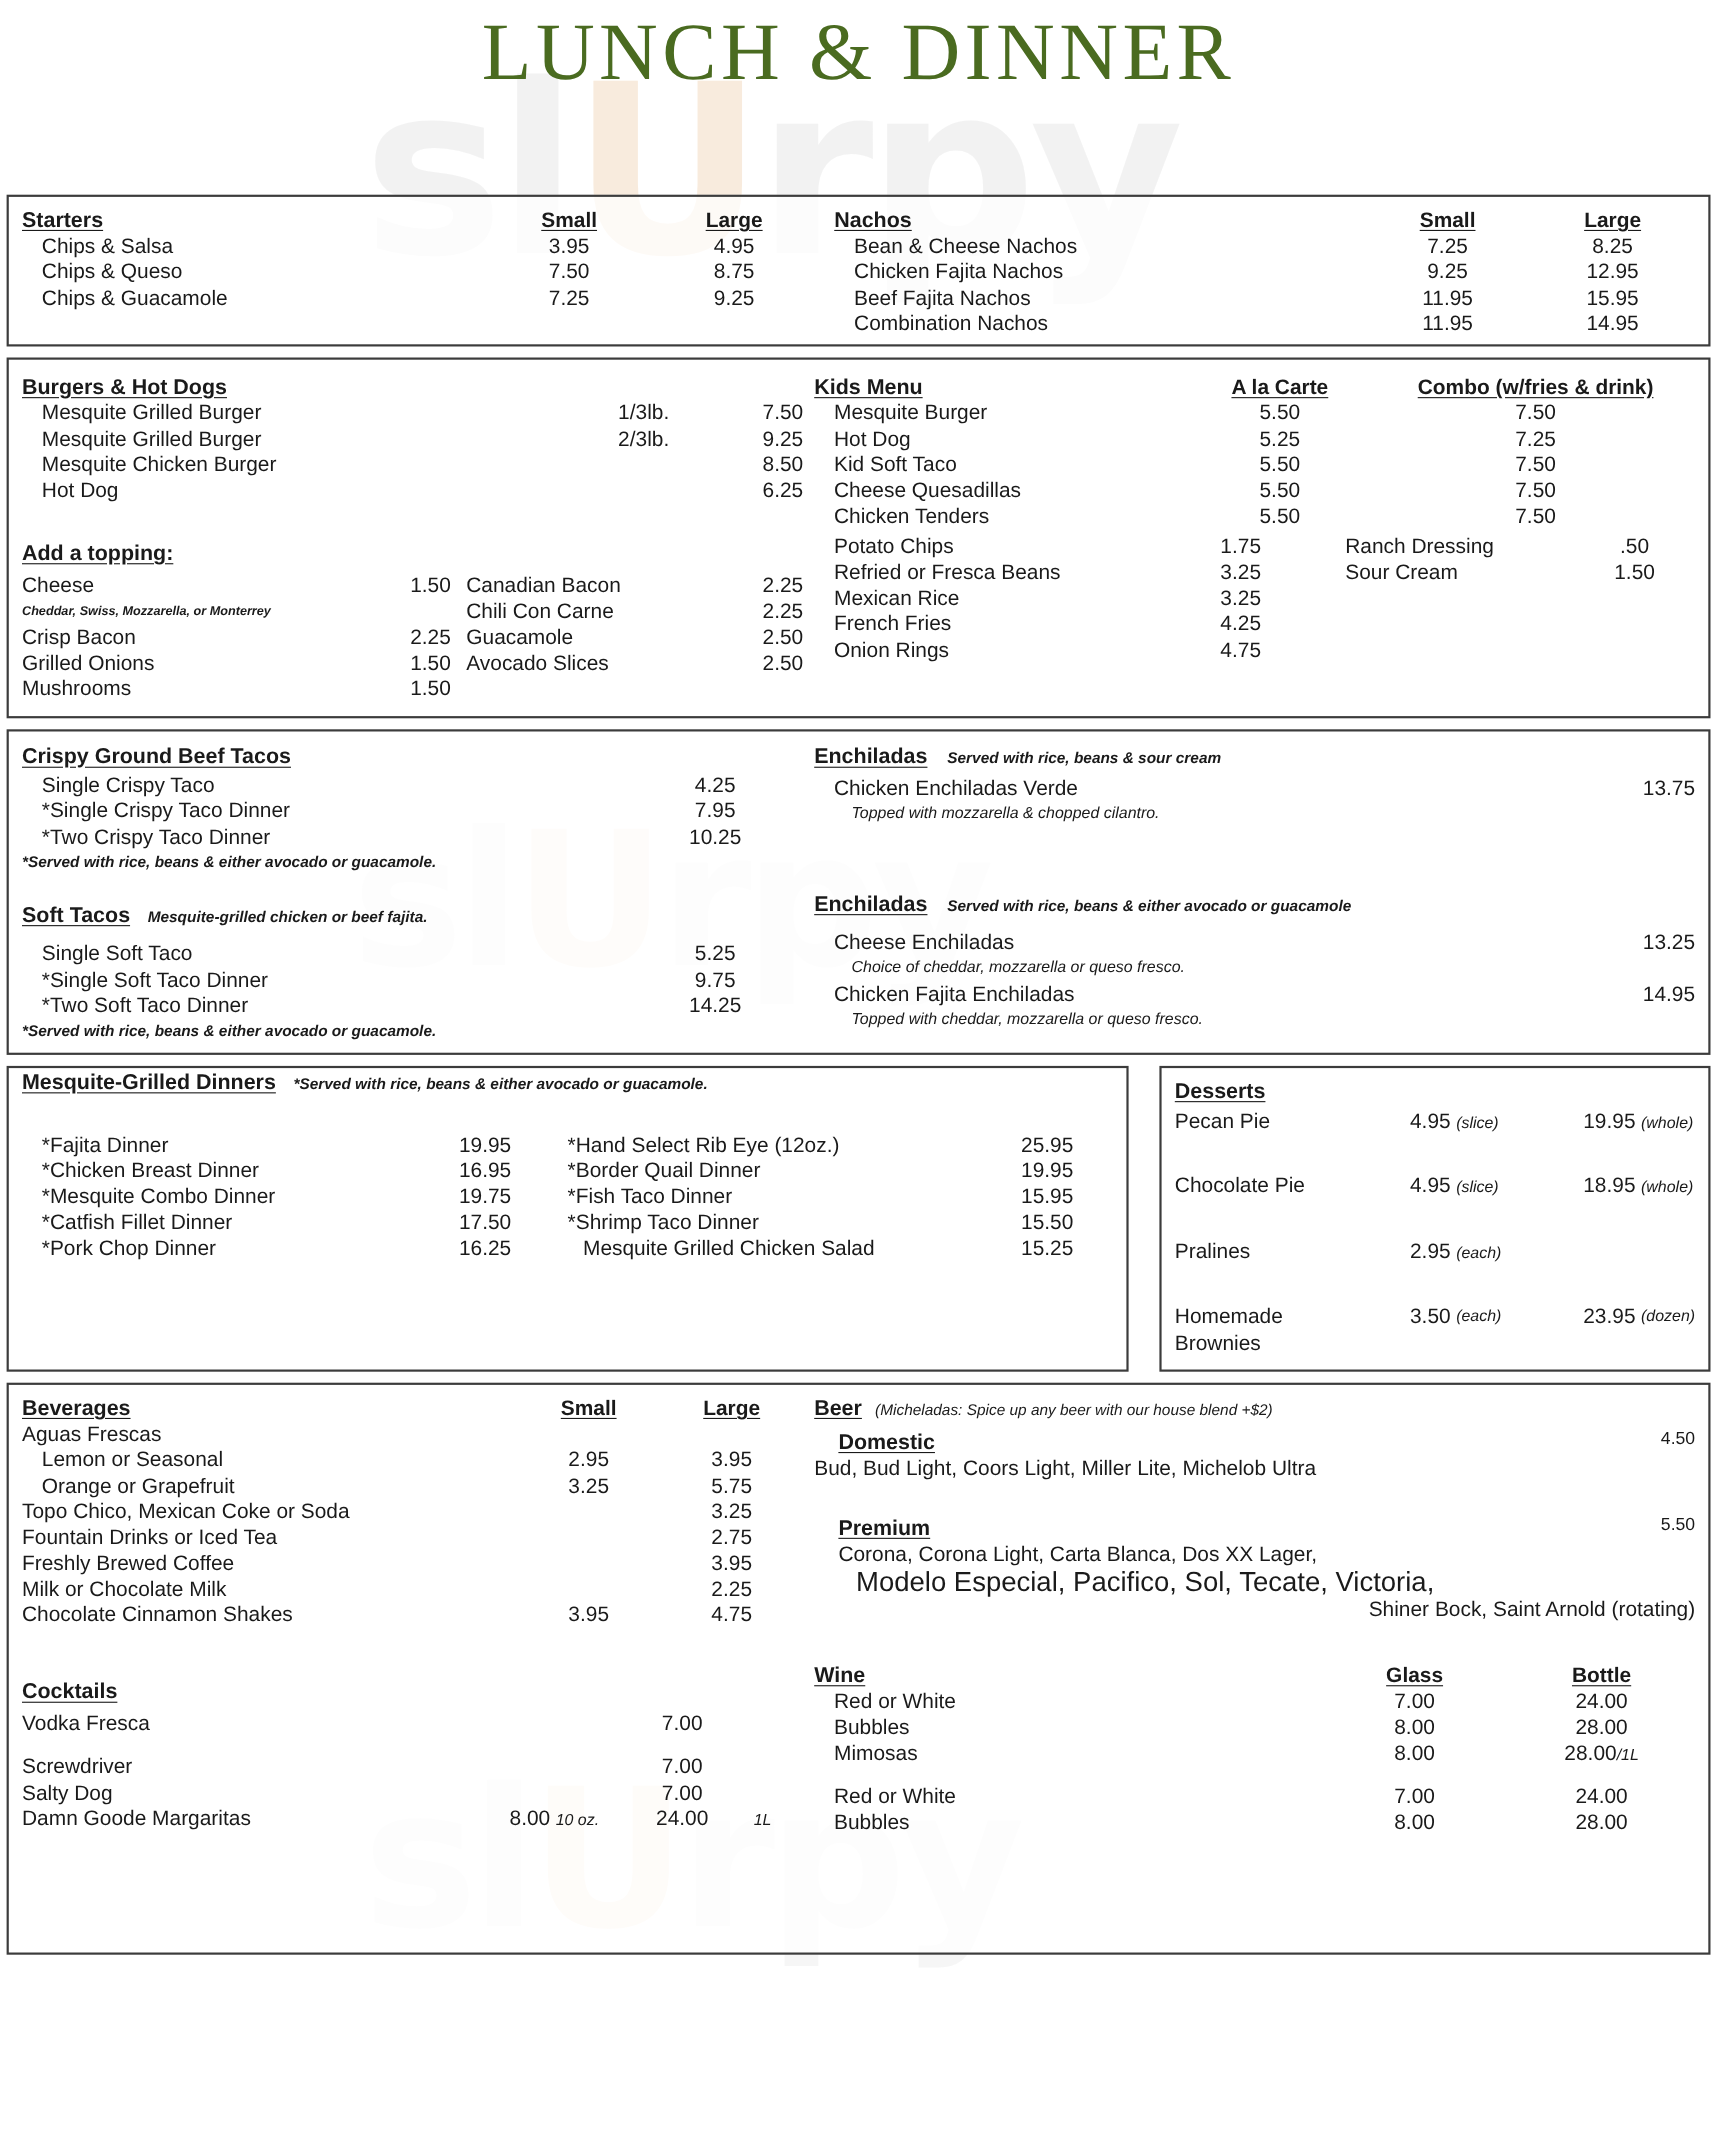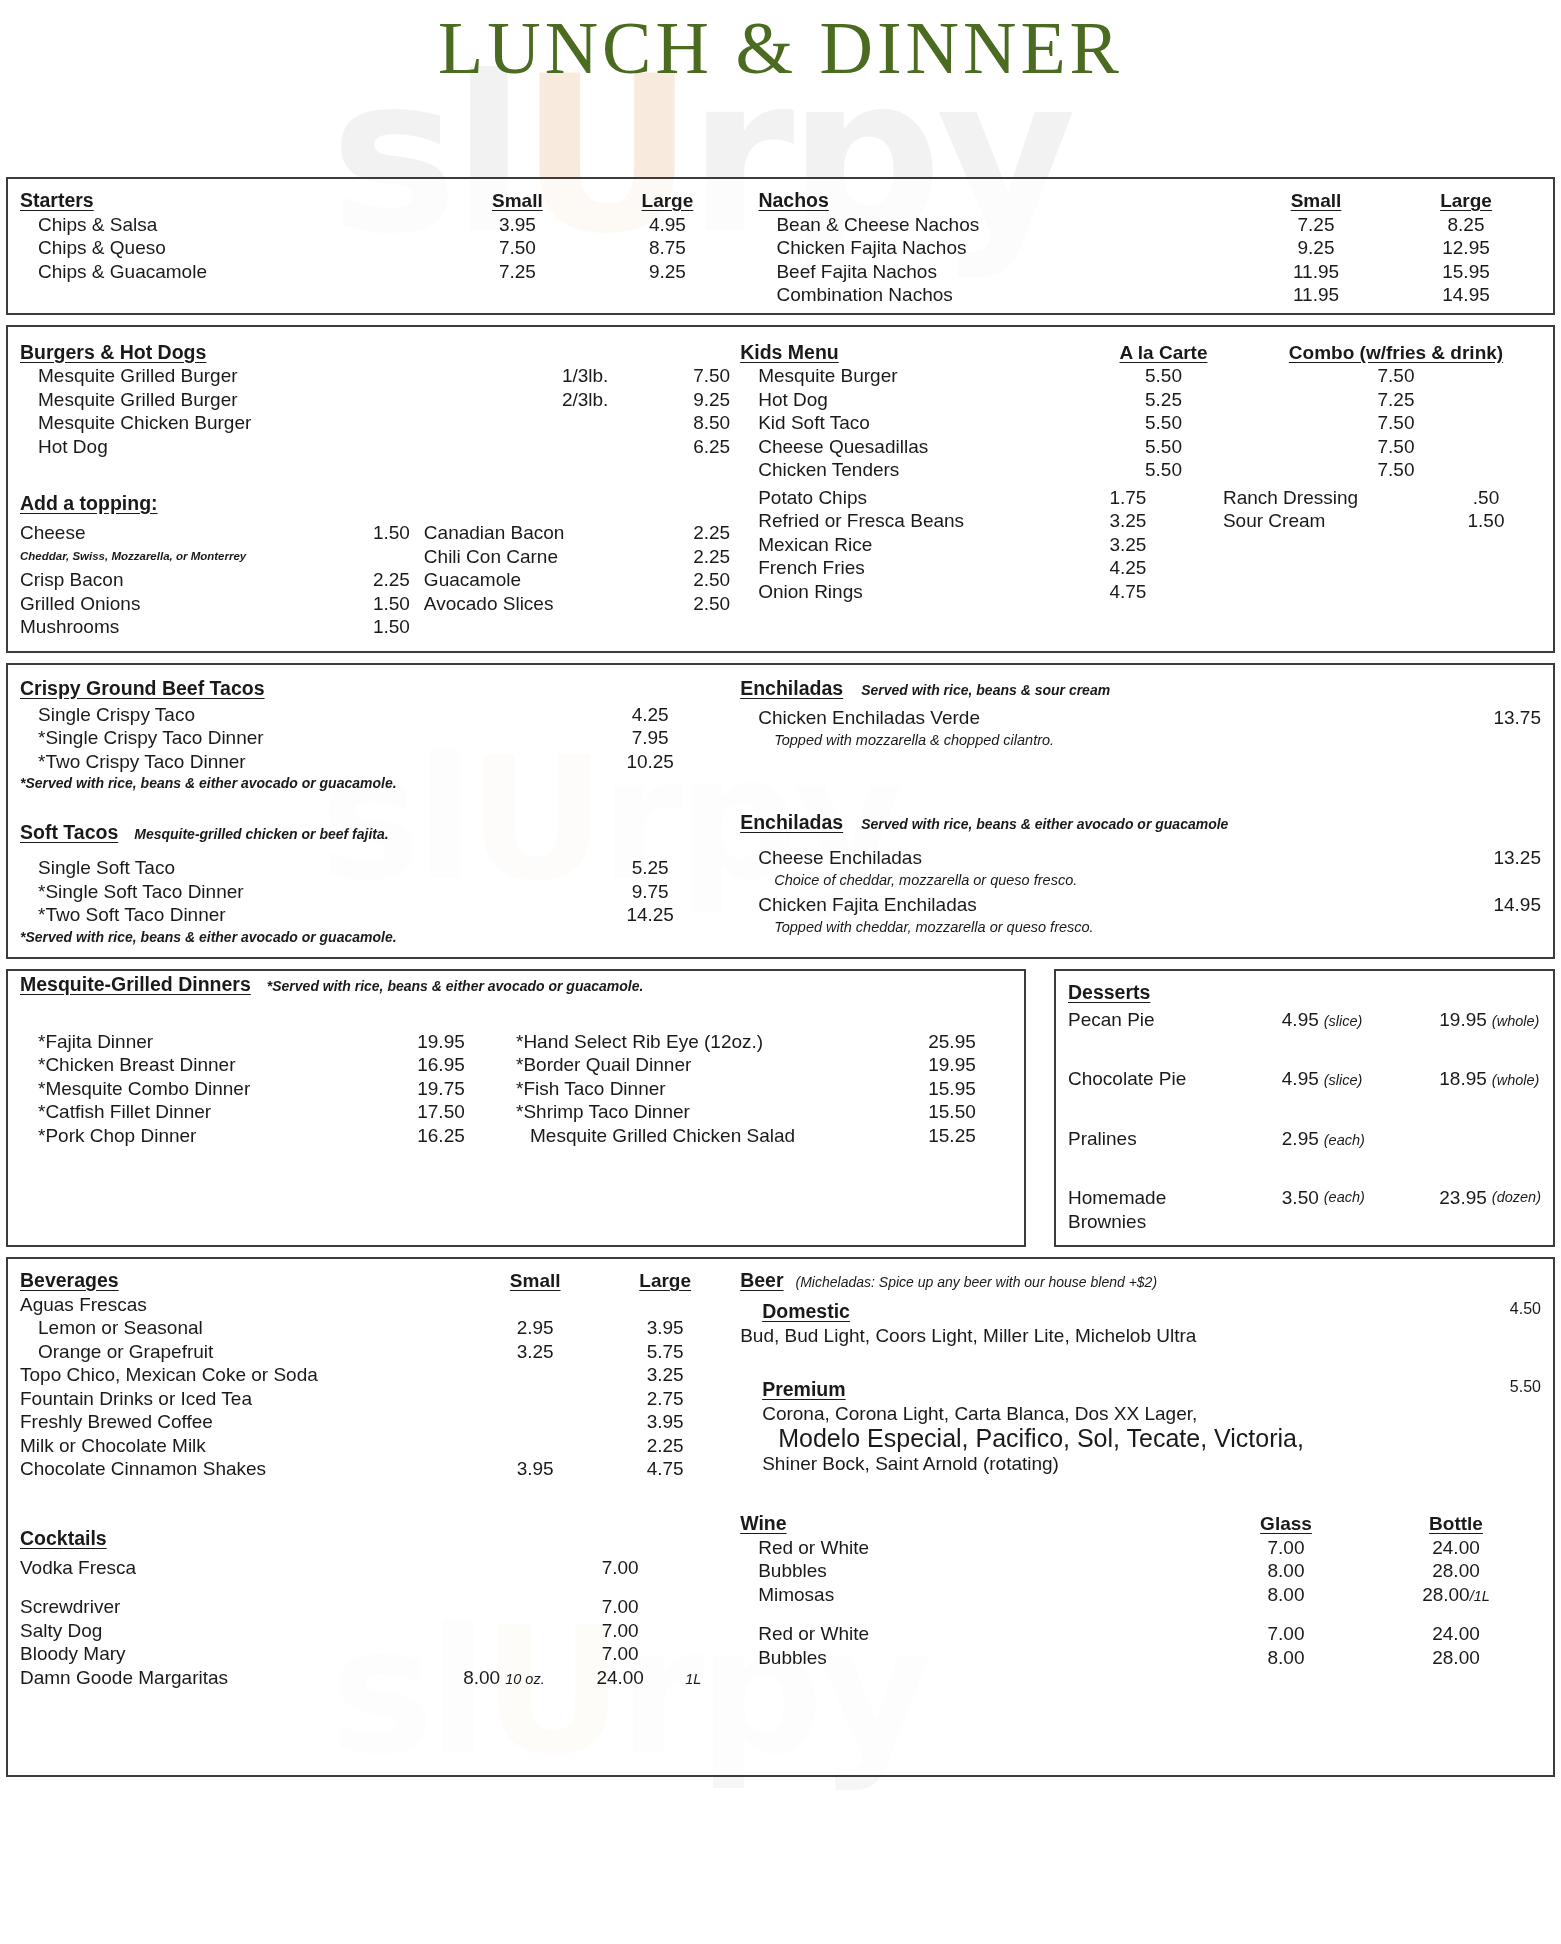--- a/index.html
+++ b/index.html
@@ -556,27 +556,20 @@
               <td></td>
         </tr>
         <tr>
           <td>Salty Dog</td>
           <td></td>
               <td></td>
           <td class="c">7.00</td>
               <td></td>
         </tr>
         <tr>
-          <td>Bloody Mary</td>
-          <td></td>
-              <td></td>
-          <td class="c">7.00</td>
-              <td></td>
-        </tr>
-        <tr>
           <td>Damn Goode Margaritas</td>
           <td class="p">8.00</td>
           <td class="sub" style="padding-left:5px !important">10 oz.</td>
           <td class="c">24.00</td>
           <td class="sub" style="padding-left:5px !important">1L</td>
         </tr>
       </tbody>
         </table>
     </div>
 
@@ -595,21 +588,21 @@
       <div style="font-size:19px;line-height:25px;">Bud, Bud Light, Coors Light, Miller Lite, Michelob Ultra</div>
 
       <div style="display:flex;margin-top:30px;">
         <div style="padding-left:22px;flex:1 1 auto;">
           <span class="hdr">Premium</span>
         </div>
         <div style="width:110px;text-align:right;">5.50</div>
       </div>
       <div style="font-size:19px;line-height:25px;padding-left:22px;">Corona, Corona Light, Carta Blanca, Dos XX Lager,</div>
       <div style="font-size:25px;line-height:25px;padding-left:38px;">Modelo Especial, Pacifico, Sol, Tecate, Victoria,</div>
-      <div style="font-size:19px;line-height:25px;padding-left:22px;">Shiner Bock, Saint Arnold (rotating)</div>
+      <div style="font-size:19px;line-height:25px;padding-left:22px;text-align:right;">Shiner Bock, Saint Arnold (rotating)</div>
 
       <table style="margin-top:36px;">
         <tbody>
             <tr>
           <td class="hdr">Wine</td>
           <td class="c colhd" style="width:170px">Glass</td>
           <td class="c colhd" style="width:170px">Bottle</td>
         </tr>
         <tr>
           <td class="ind">Red or White</td>

